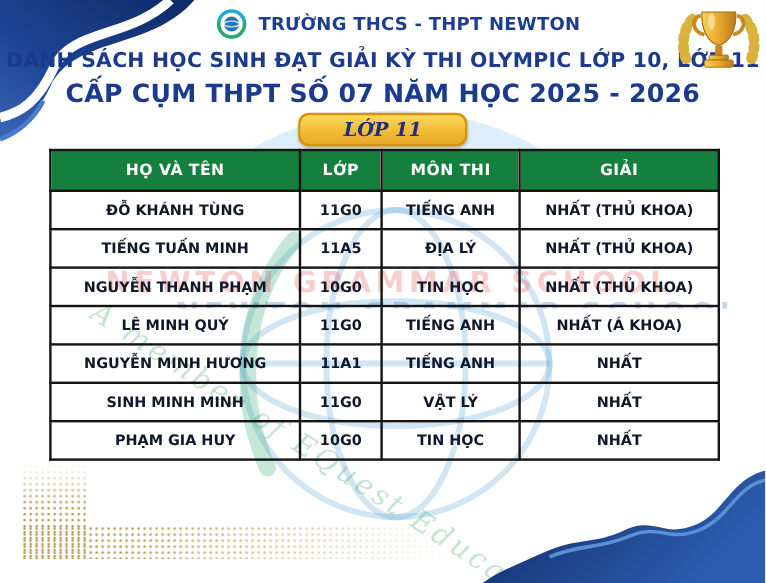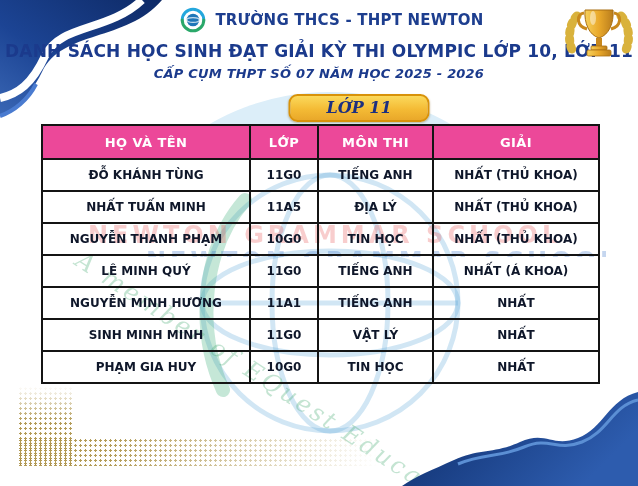--- a/index.html
+++ b/index.html
@@ -19,50 +19,50 @@
   .dots-h{left:18px;top:438px;width:375px;height:28px;
     -webkit-mask-image:linear-gradient(to right,#000 25%,transparent 96%);
             mask-image:linear-gradient(to right,#000 25%,transparent 96%);}
   
   .school-row{position:absolute;top:7px;left:13px;width:100%;display:flex;
     justify-content:center;align-items:center;gap:9px;z-index:3;}
   .school-name{font-weight:bold;font-size:15px;color:#1d3e8f;letter-spacing:.2px;}
   .title{position:absolute;top:41px;left:0;width:100%;text-align:center;z-index:3;
     color:#1b3a8c;font-weight:bold;}
   .title .l1{font-size:17px;letter-spacing:.2px;}
-  .title .l2{font-size:13px;margin-top:5px;letter-spacing:.2px;font-style:italic;}
+  .title .l2{font-size:21px;margin-top:5px;letter-spacing:.2px;}
   .trophy{position:absolute;right:3px;top:2px;z-index:4;}
   
   .arc-clip{position:absolute;left:0;top:86px;width:638px;height:38px;overflow:hidden;z-index:0;}
   .arc{position:absolute;left:108px;top:6px;width:444px;height:400px;border-radius:50%;
     background:#dceef9;}
   
   .badge{position:absolute;top:94px;left:50%;transform:translateX(-50%);z-index:4;
     background:linear-gradient(#fbd95c,#f4bb35 55%,#e9a82a);
     border:2px solid #d8920a;border-radius:9px;padding:2px 36px 3px;
-    box-shadow:0 1px 2px rgba(120,80,0,.35);margin-left:40px;}
+    box-shadow:0 1px 2px rgba(120,80,0,.35);}
   .badge span{font-family:"DejaVu Serif","Liberation Serif",serif;font-style:italic;
     font-weight:bold;font-size:16px;color:#1c2f80;}
   
   .wm{position:absolute;z-index:1;pointer-events:none;}
   .wm-globe{left:185px;top:158px;}
   .wm-red{left:88px;top:221px;font-weight:bold;font-size:24px;letter-spacing:4px;
     color:rgba(233,90,90,.30);white-space:nowrap;}
   .wm-blueclip{left:146px;top:247px;height:10px;width:460px;overflow:hidden;}
   .wm-blueclip div{font-weight:bold;font-size:24px;letter-spacing:4px;
     color:rgba(48,108,198,.28);white-space:nowrap;}
   .wm-script{left:86px;top:246px;transform:rotate(33deg);transform-origin:0 0;
     font-family:"DejaVu Serif","Liberation Serif",serif;font-style:italic;
     font-size:24px;letter-spacing:3px;color:rgba(70,170,115,.32);white-space:nowrap;}
   
   .tbl-wrap{position:absolute;left:41px;top:124px;z-index:3;}
   table{border-collapse:collapse;table-layout:fixed;width:557px;}
   th,td{border:2px solid #141414;text-align:center;vertical-align:middle;
     overflow:hidden;white-space:nowrap;}
-  th{background:#ec4899;color:#ffffff;font-size:13px;font-weight:bold;
+  th{background:#15803d;color:#ffffff;font-size:13px;font-weight:bold;
     height:30px;letter-spacing:.4px;}
   td{background:transparent;color:#0f172a;font-size:12px;font-weight:bold;height:28px;}
 </style>
 </head>
 <body>
 
 <div class="poster">
 
   <div class="arc-clip">
       <div class="arc"></div>
@@ -165,21 +165,21 @@
           </tr>
         </thead>
       <tbody>
           <tr>
             <td>ĐỖ KHÁNH TÙNG</td>
             <td>11G0</td>
             <td>TIẾNG ANH</td>
             <td>NHẤT (THỦ KHOA)</td>
           </tr>
           <tr>
-            <td>NHẤT TUẤN MINH</td>
+            <td>TIẾNG TUẤN MINH</td>
             <td>11A5</td>
             <td>ĐỊA LÝ</td>
             <td>NHẤT (THỦ KHOA)</td>
           </tr>
           <tr>
             <td>NGUYỄN THANH PHẠM</td>
             <td>10G0</td>
             <td>TIN HỌC</td>
             <td>NHẤT (THỦ KHOA)</td>
           </tr>

